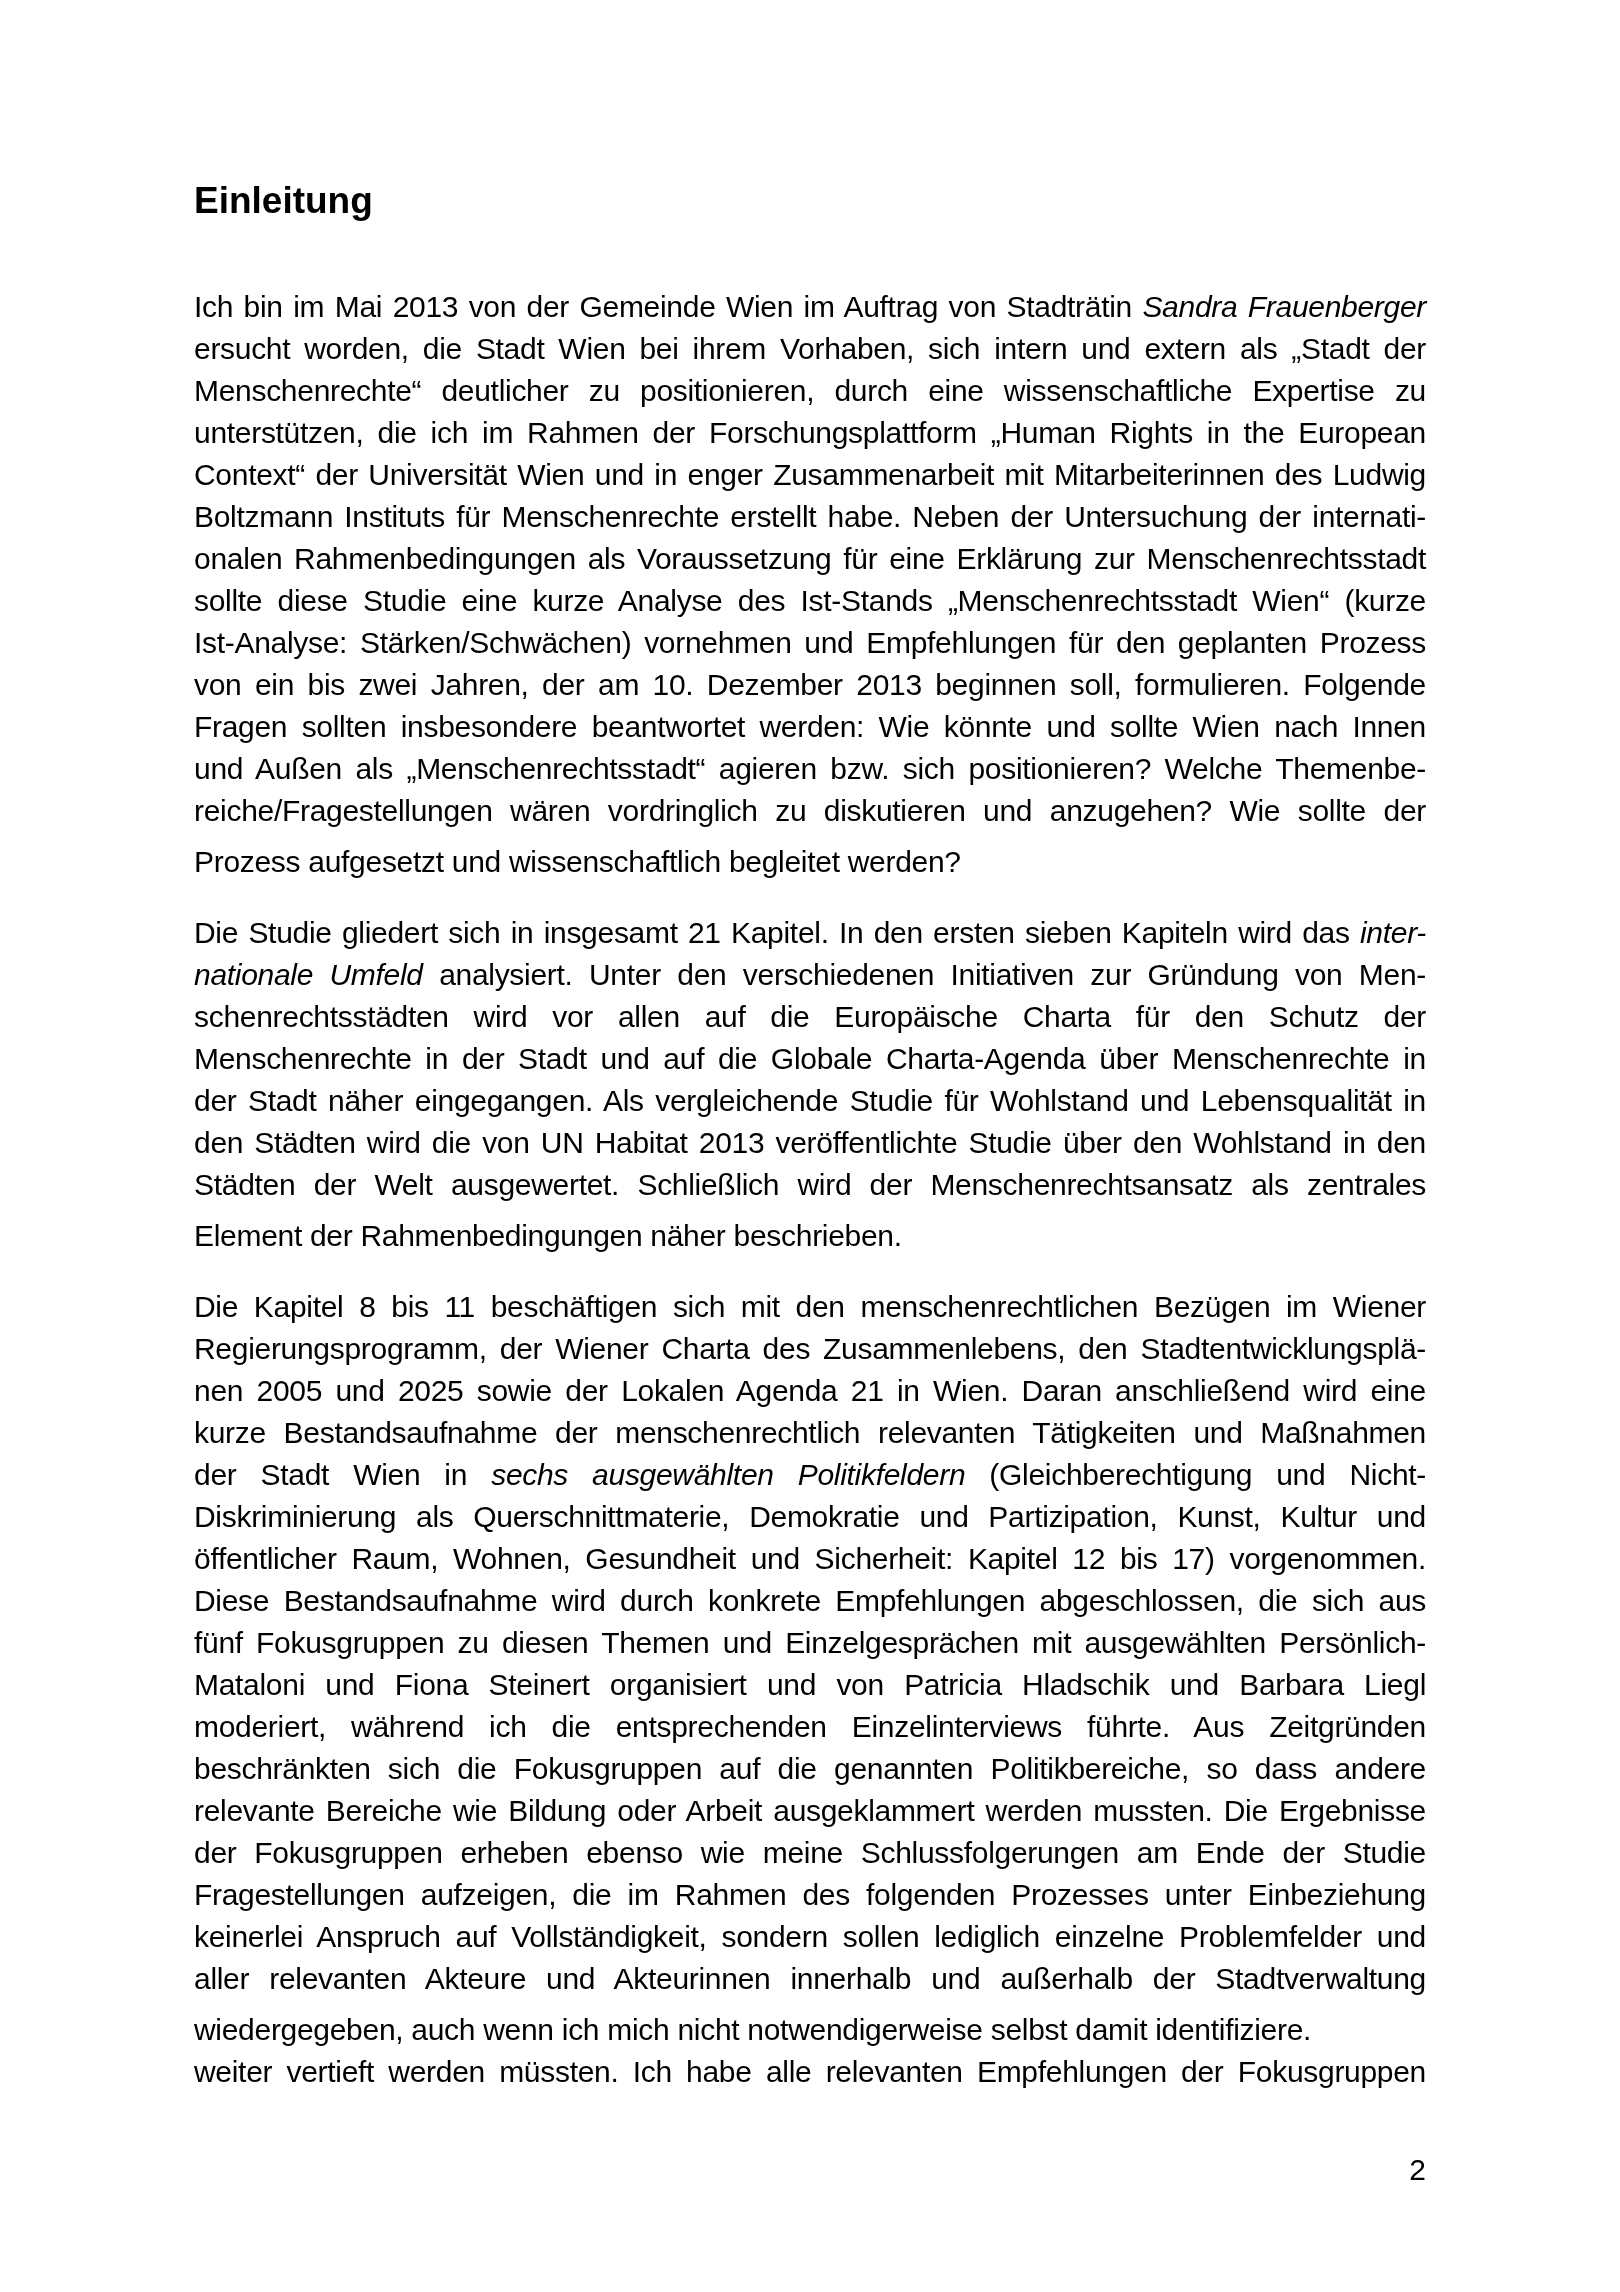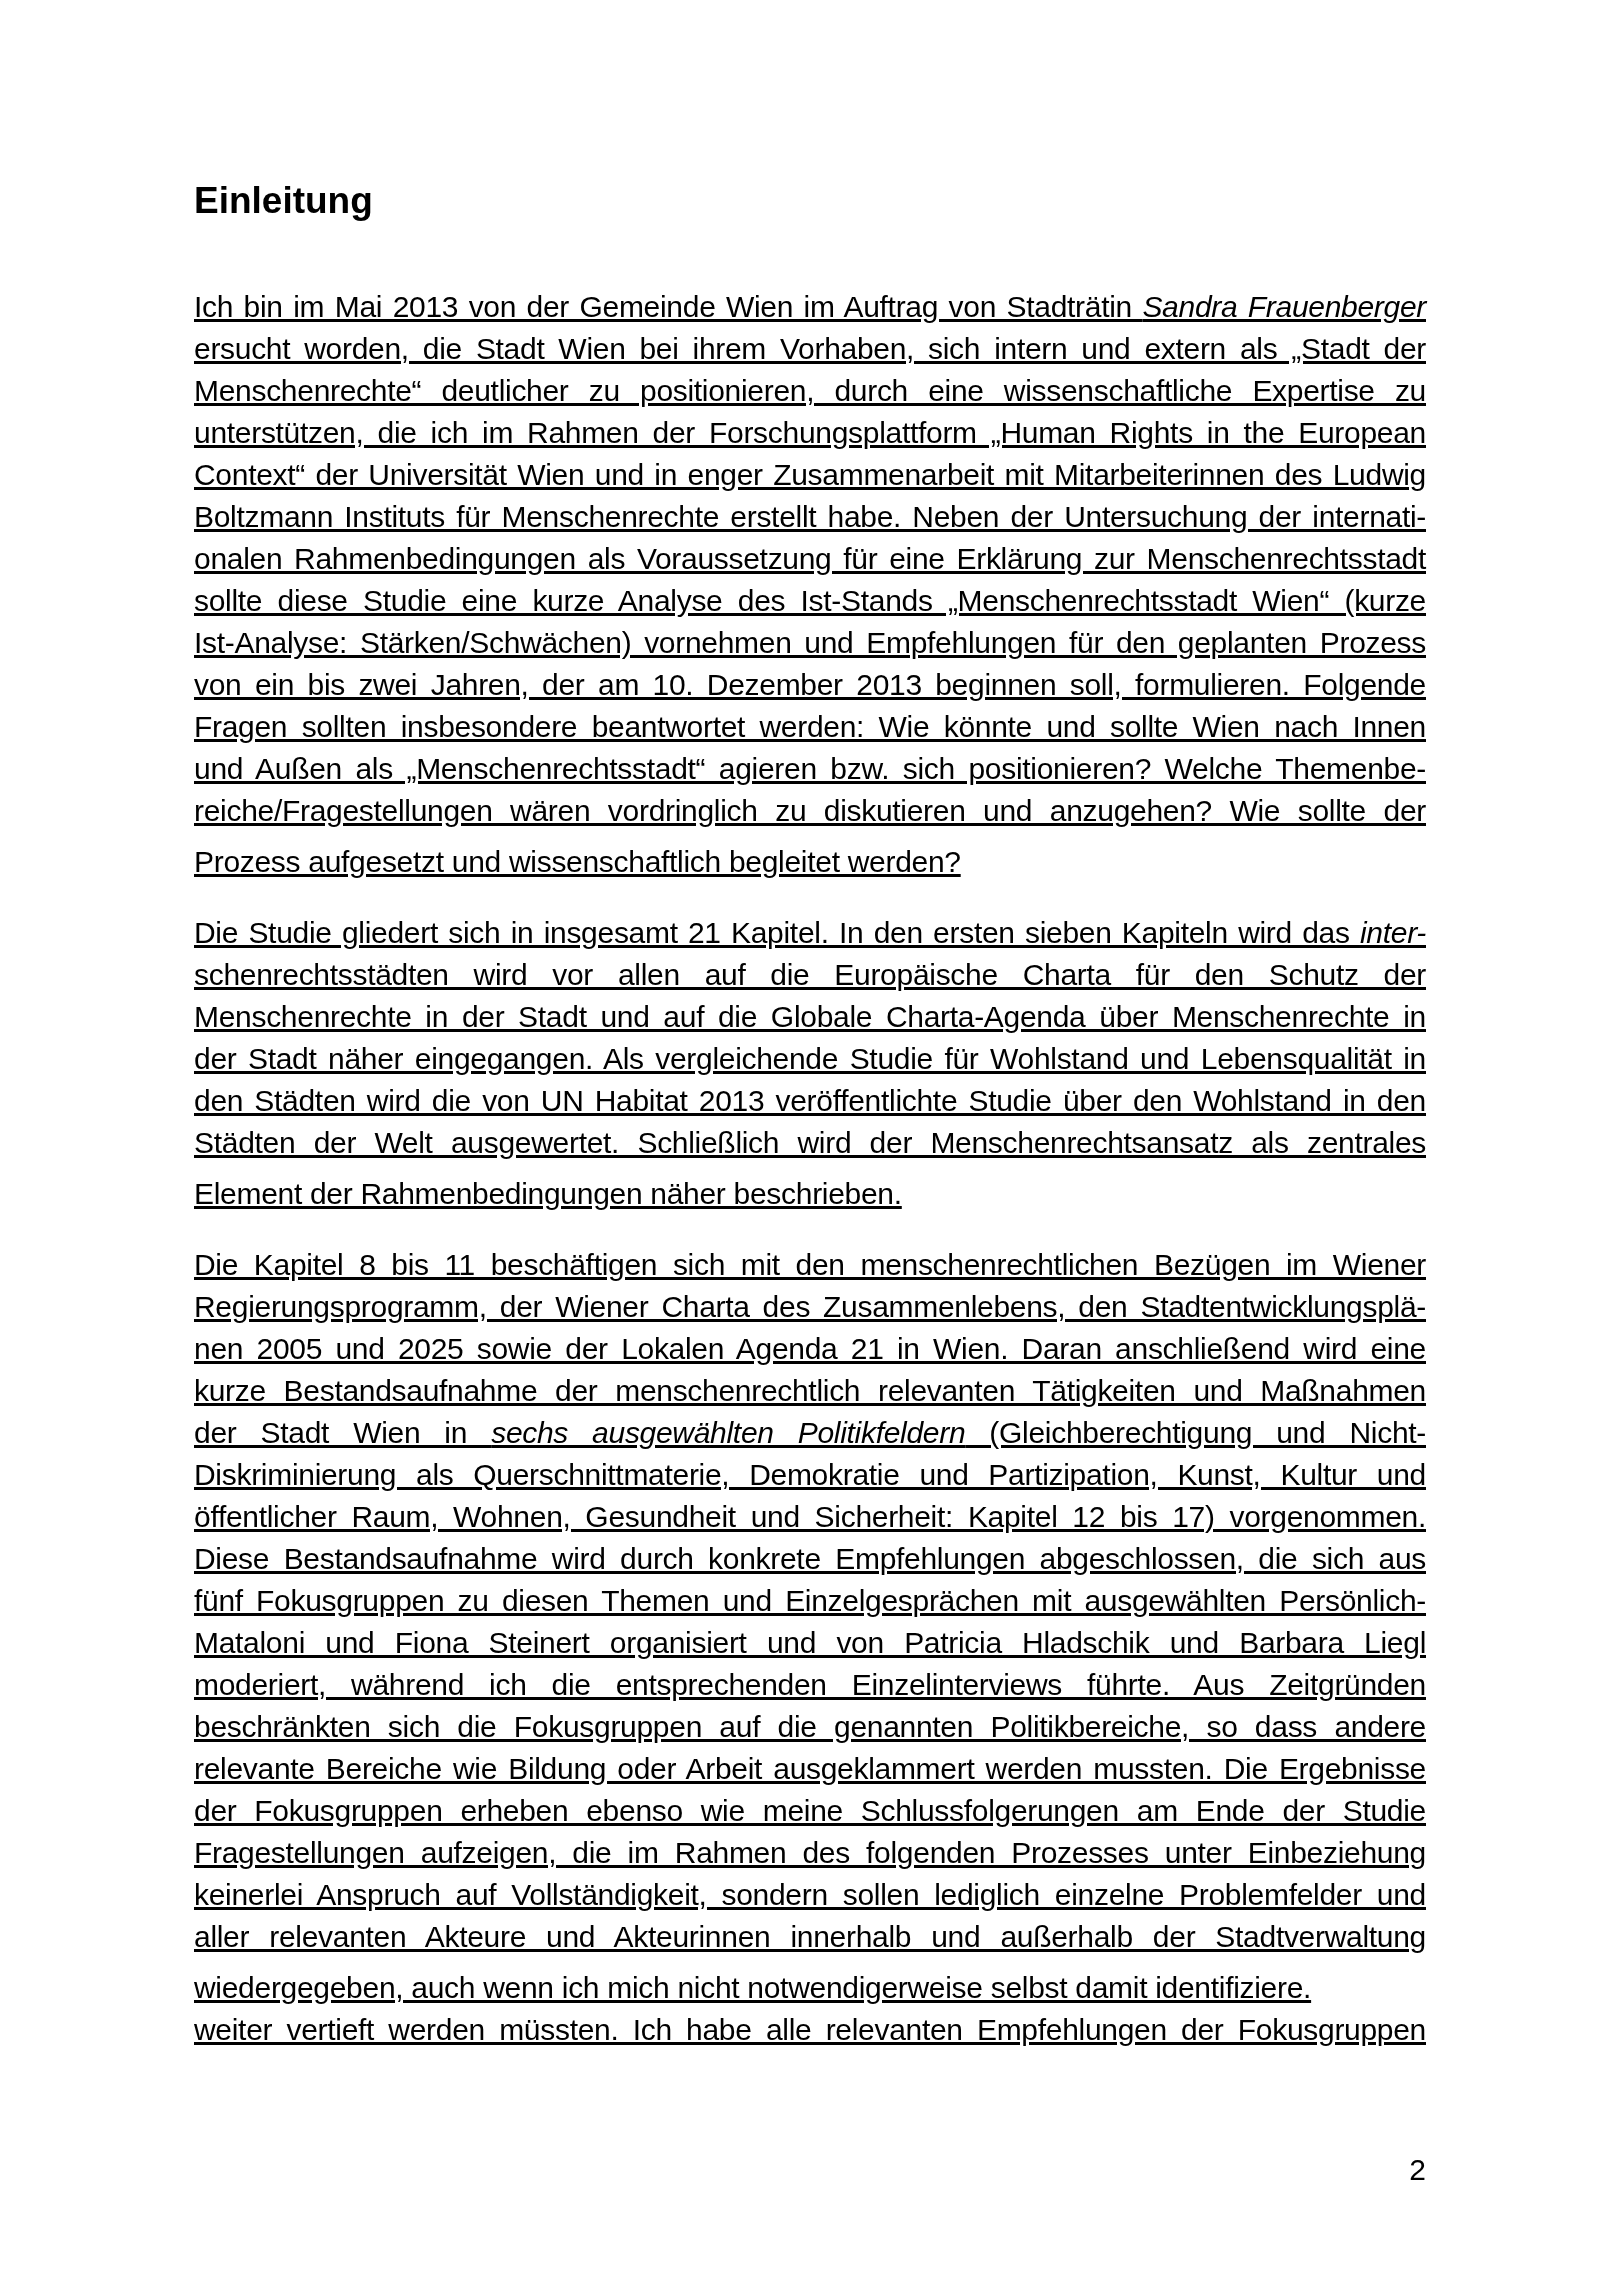--- a/index.html
+++ b/index.html
@@ -28,21 +28,20 @@
     margin-bottom:64px;
   }
   .para { margin-bottom:29px; }
   .line {
     font-size:30px;
     line-height:42px;
     letter-spacing:-0.3px;
     text-align:justify;
     text-align-last:justify;
     text-justify:inter-word;
-    text-decoration:underline;
   }
   .line.last { text-align-last:left;margin-top:9px; }
   .line em { font-style:italic; }
   .pagenum {
     position:absolute;
     left:194px;
     top:2149px;
     width:1232px;
     text-align:right;
     font-size:30px;
@@ -67,20 +66,21 @@
           <div class="line"><span>sollte diese Studie eine kurze Analyse des Ist-Stands „Menschenrechtsstadt Wien“ (kurze</span></div>
           <div class="line"><span>Ist-Analyse: Stärken/Schwächen) vornehmen und Empfehlungen für den geplanten Prozess</span></div>
           <div class="line"><span>von ein bis zwei Jahren, der am 10. Dezember 2013 beginnen soll, formulieren. Folgende</span></div>
           <div class="line"><span>Fragen sollten insbesondere beantwortet werden: Wie könnte und sollte Wien nach Innen</span></div>
           <div class="line"><span>und Außen als „Menschenrechtsstadt“ agieren bzw. sich positionieren? Welche Themenbe-</span></div>
           <div class="line"><span>reiche/Fragestellungen wären vordringlich zu diskutieren und anzugehen? Wie sollte der</span></div>
           <div class="line last"><span>Prozess aufgesetzt und wissenschaftlich begleitet werden?</span></div>
         </div>
         <div class="para">
           <div class="line"><span>Die Studie gliedert sich in insgesamt 21 Kapitel. In den ersten sieben Kapiteln wird das </span><em>inter-</em></div>
+          <div class="line"><em>nationale Umfeld</em><span> analysiert. Unter den verschiedenen Initiativen zur Gründung von Men-</span></div>
           <div class="line"><span>schenrechtsstädten wird vor allen auf die Europäische Charta für den Schutz der</span></div>
           <div class="line"><span>Menschenrechte in der Stadt und auf die Globale Charta-Agenda über Menschenrechte in</span></div>
           <div class="line"><span>der Stadt näher eingegangen. Als vergleichende Studie für Wohlstand und Lebensqualität in</span></div>
           <div class="line"><span>den Städten wird die von UN Habitat 2013 veröffentlichte Studie über den Wohlstand in den</span></div>
           <div class="line"><span>Städten der Welt ausgewertet. Schließlich wird der Menschenrechtsansatz als zentrales</span></div>
           <div class="line last"><span>Element der Rahmenbedingungen näher beschrieben.</span></div>
         </div>
         <div class="para">
           <div class="line"><span>Die Kapitel 8 bis 11 beschäftigen sich mit den menschenrechtlichen Bezügen im Wiener</span></div>
           <div class="line"><span>Regierungsprogramm, der Wiener Charta des Zusammenlebens, den Stadtentwicklungsplä-</span></div>

